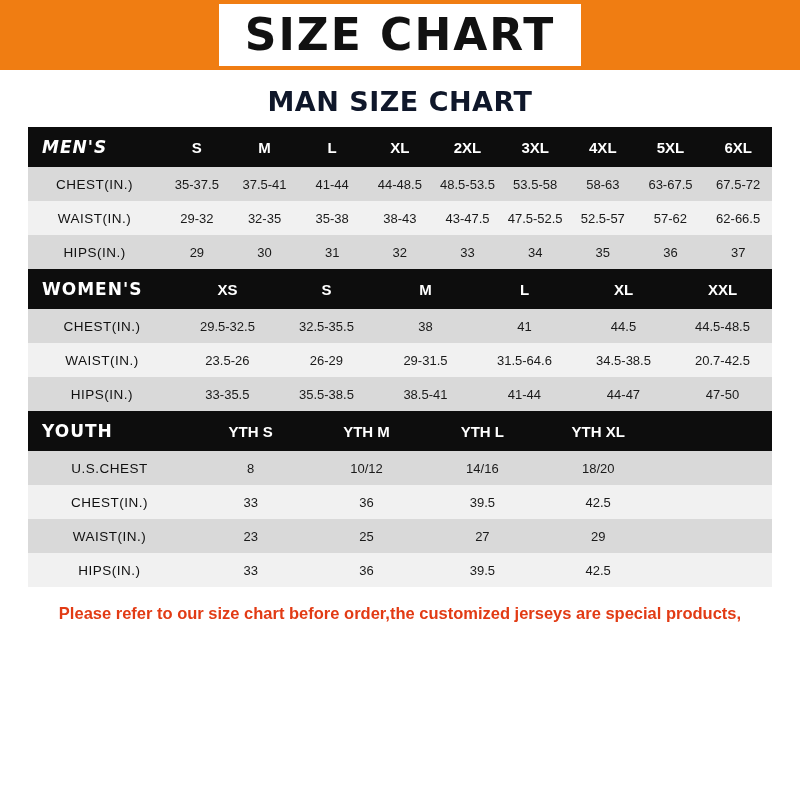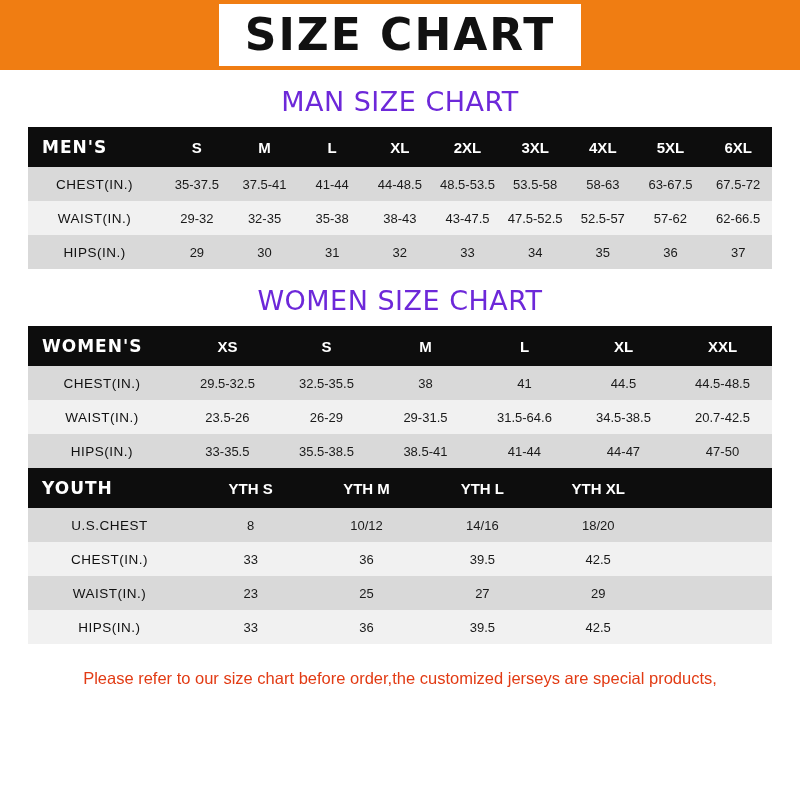--- a/index.html
+++ b/index.html
@@ -49,23 +49,23 @@
     display: inline-block;
     white-space: nowrap;
   }
   .content {
     padding: 0 28px;
     box-sizing: border-box;
   }
   .section-title {
     text-align: center;
     font-family: "DejaVu Sans", sans-serif;
-    font-weight: normal;
+    font-weight: bold;
     font-size: 27px;
-    color: #6d28d9;
+    color: #0f172a;
     letter-spacing: 0.5px;
     margin: 16px 0 10px 0;
   }
   table.size-table {
     width: 100%;
     border-collapse: collapse;
     table-layout: fixed;
     font-family: "Liberation Sans", sans-serif;
   }
   table.size-table th,
@@ -98,32 +98,33 @@
     background: #f1f1f1;
   }
   table.size-table tbody td.rowhead {
     font-size: 13.5px;
     letter-spacing: 0.5px;
     color: #111;
     padding-left: 0;
     text-align: center;
   }
   
-  .men-col-first { width: 16%; }
+  .men-col-first { width: 16%; font-style: italic; }
   .women-col-first { width: 18%; margin-left: 12px; }
   .youth-col-first { width: 20%; }
 
   .footer-note {
-    margin-top: 22px;
+    margin-top: 14px;
     padding: 0 24px;
     text-align: center;
     color: #e23b14;
     font-size: 16.5px;
     line-height: 1.5;
     font-family: "Liberation Sans", sans-serif;
+    font-weight: bold;
   }
   .footer-note div { white-space: nowrap; }
 </style>
 </head>
 <body>
 
 <div class="page">
 
   <div class="header-band">
     <div class="side" style="left:0"></div>
@@ -182,21 +183,20 @@
           <td>32</td>
           <td>33</td>
           <td>34</td>
           <td>35</td>
           <td>36</td>
           <td>37</td>
         </tr>
       </tbody>
     </table>
 
-    <div class="section-title">WOMEN SIZE CHART</div>
     <table class="size-table">
       <thead>
         <tr>
           <th class="rowhead women-col-first">WOMEN'S</th>
           <th>XS</th>
           <th>S</th>
           <th>M</th>
           <th>L</th>
           <th>XL</th>
           <th>XXL</th>

